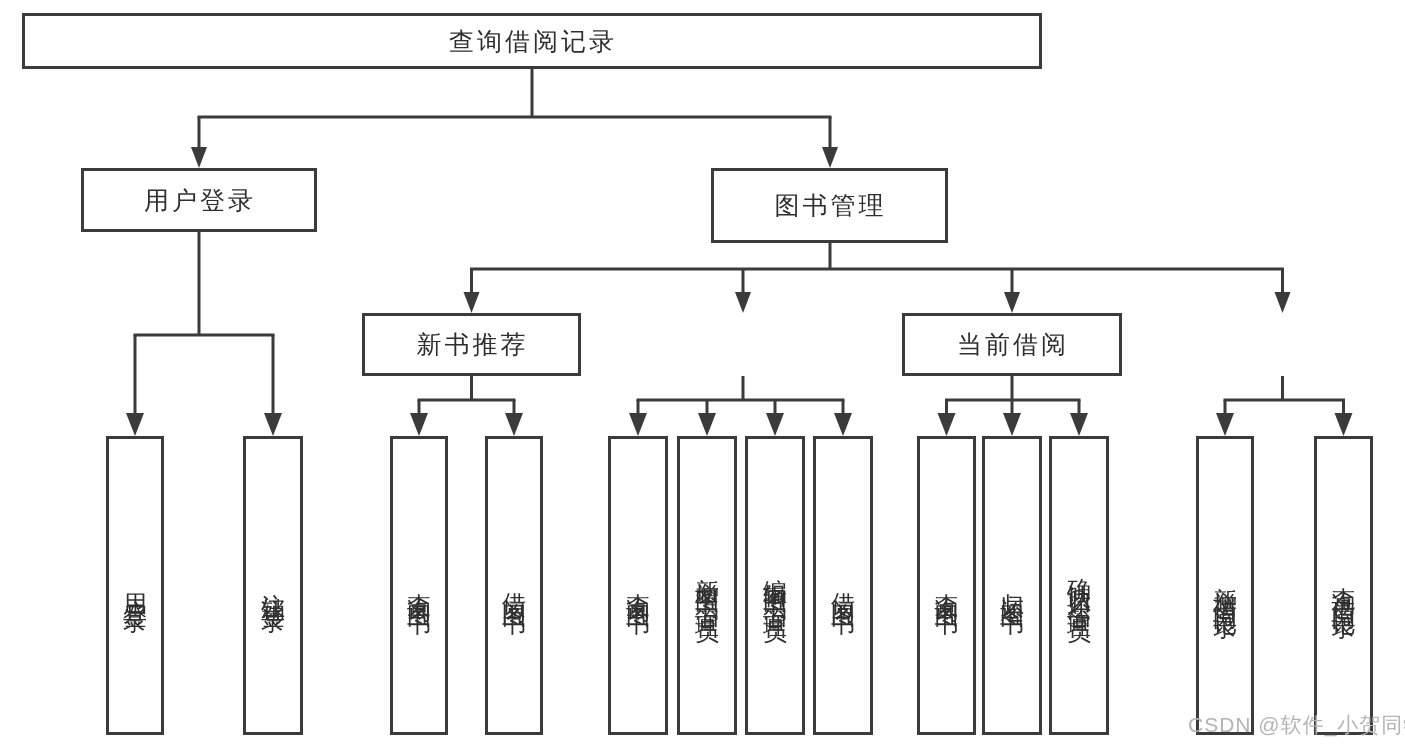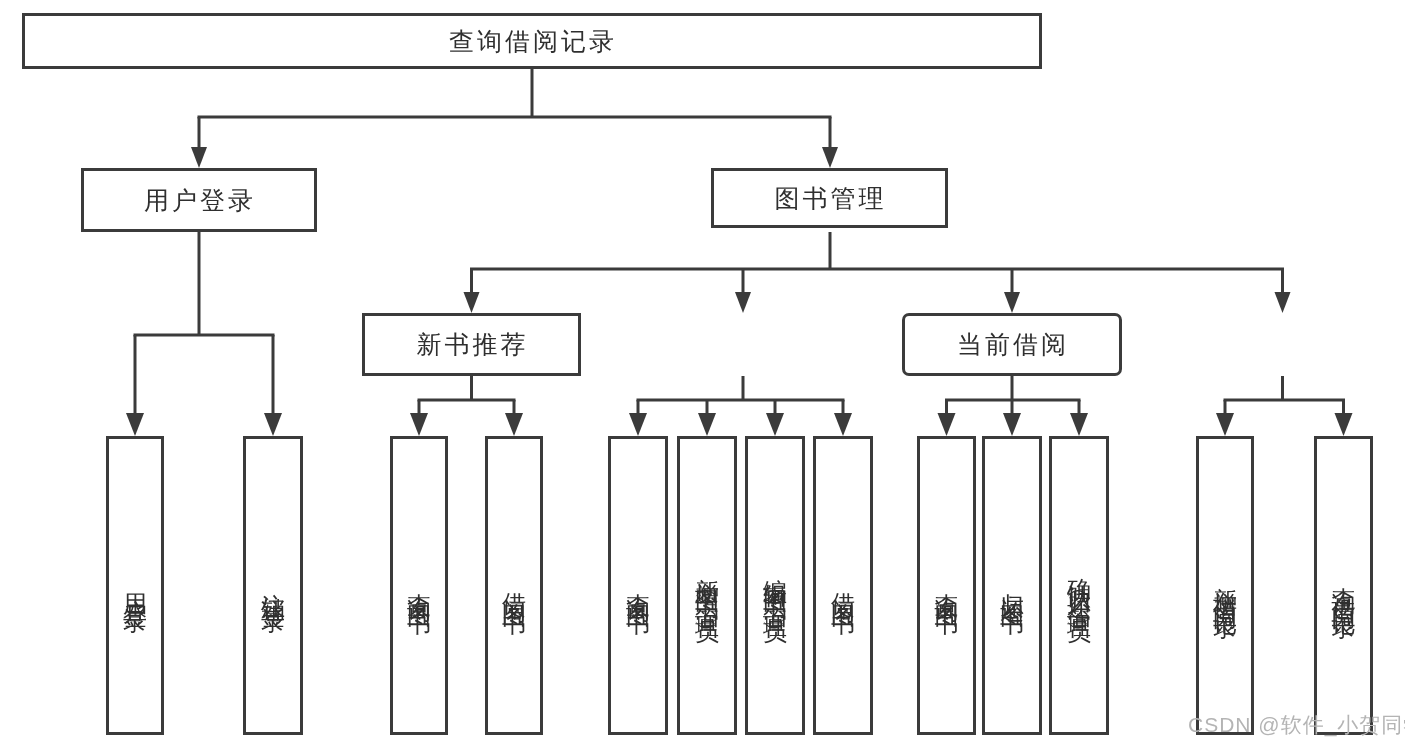--- a/index.html
+++ b/index.html
@@ -115,28 +115,28 @@
     </g>
   </svg>
 
   <div class="box hbox" style="left:22px;top:13px;width:1020px;height:56px;">
     <span>查询借阅记录</span>
   </div>
 
   <div class="box hbox" style="left:81px;top:168px;width:236px;height:64px;">
     <span>用户登录</span>
   </div>
-  <div class="box hbox" style="left:711px;top:168px;width:237px;height:60px;">
+  <div class="box hbox" style="left:711px;top:168px;width:237px;height:75px;">
     <span>图书管理</span>
   </div>
 
   <div class="box hbox" style="left:362px;top:313px;width:219px;height:63px;">
     <span>新书推荐</span>
   </div>
-  <div class="box hbox" style="left:902px;top:313px;width:220px;height:63px;border-radius:7px;">
+  <div class="box hbox" style="left:902px;top:313px;width:220px;height:63px;">
     <span>当前借阅</span>
   </div>
 
   <div class="box vbox" style="left:106px;top:436px;width:58px;height:299px;">
     <span>用户登录</span>
   </div>
   <div class="box vbox" style="left:243px;top:436px;width:60px;height:299px;">
     <span>注销登录</span>
   </div>
 

